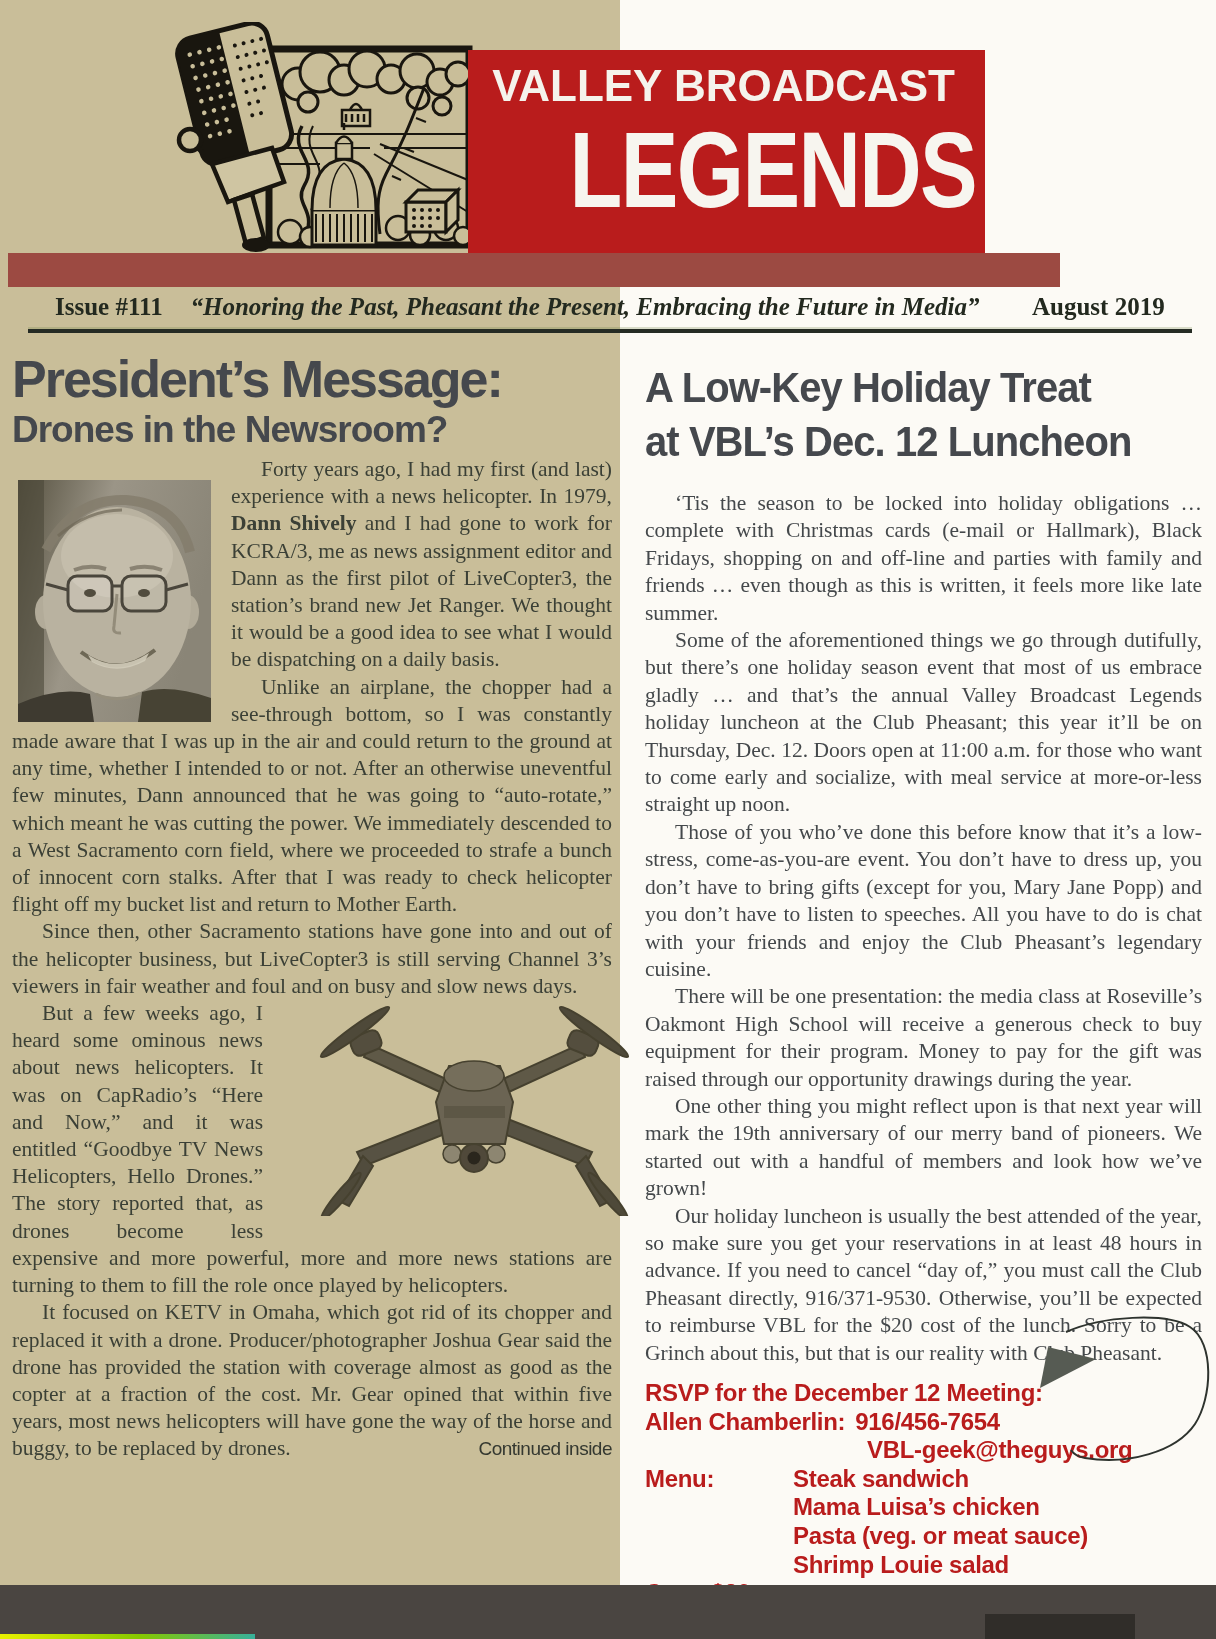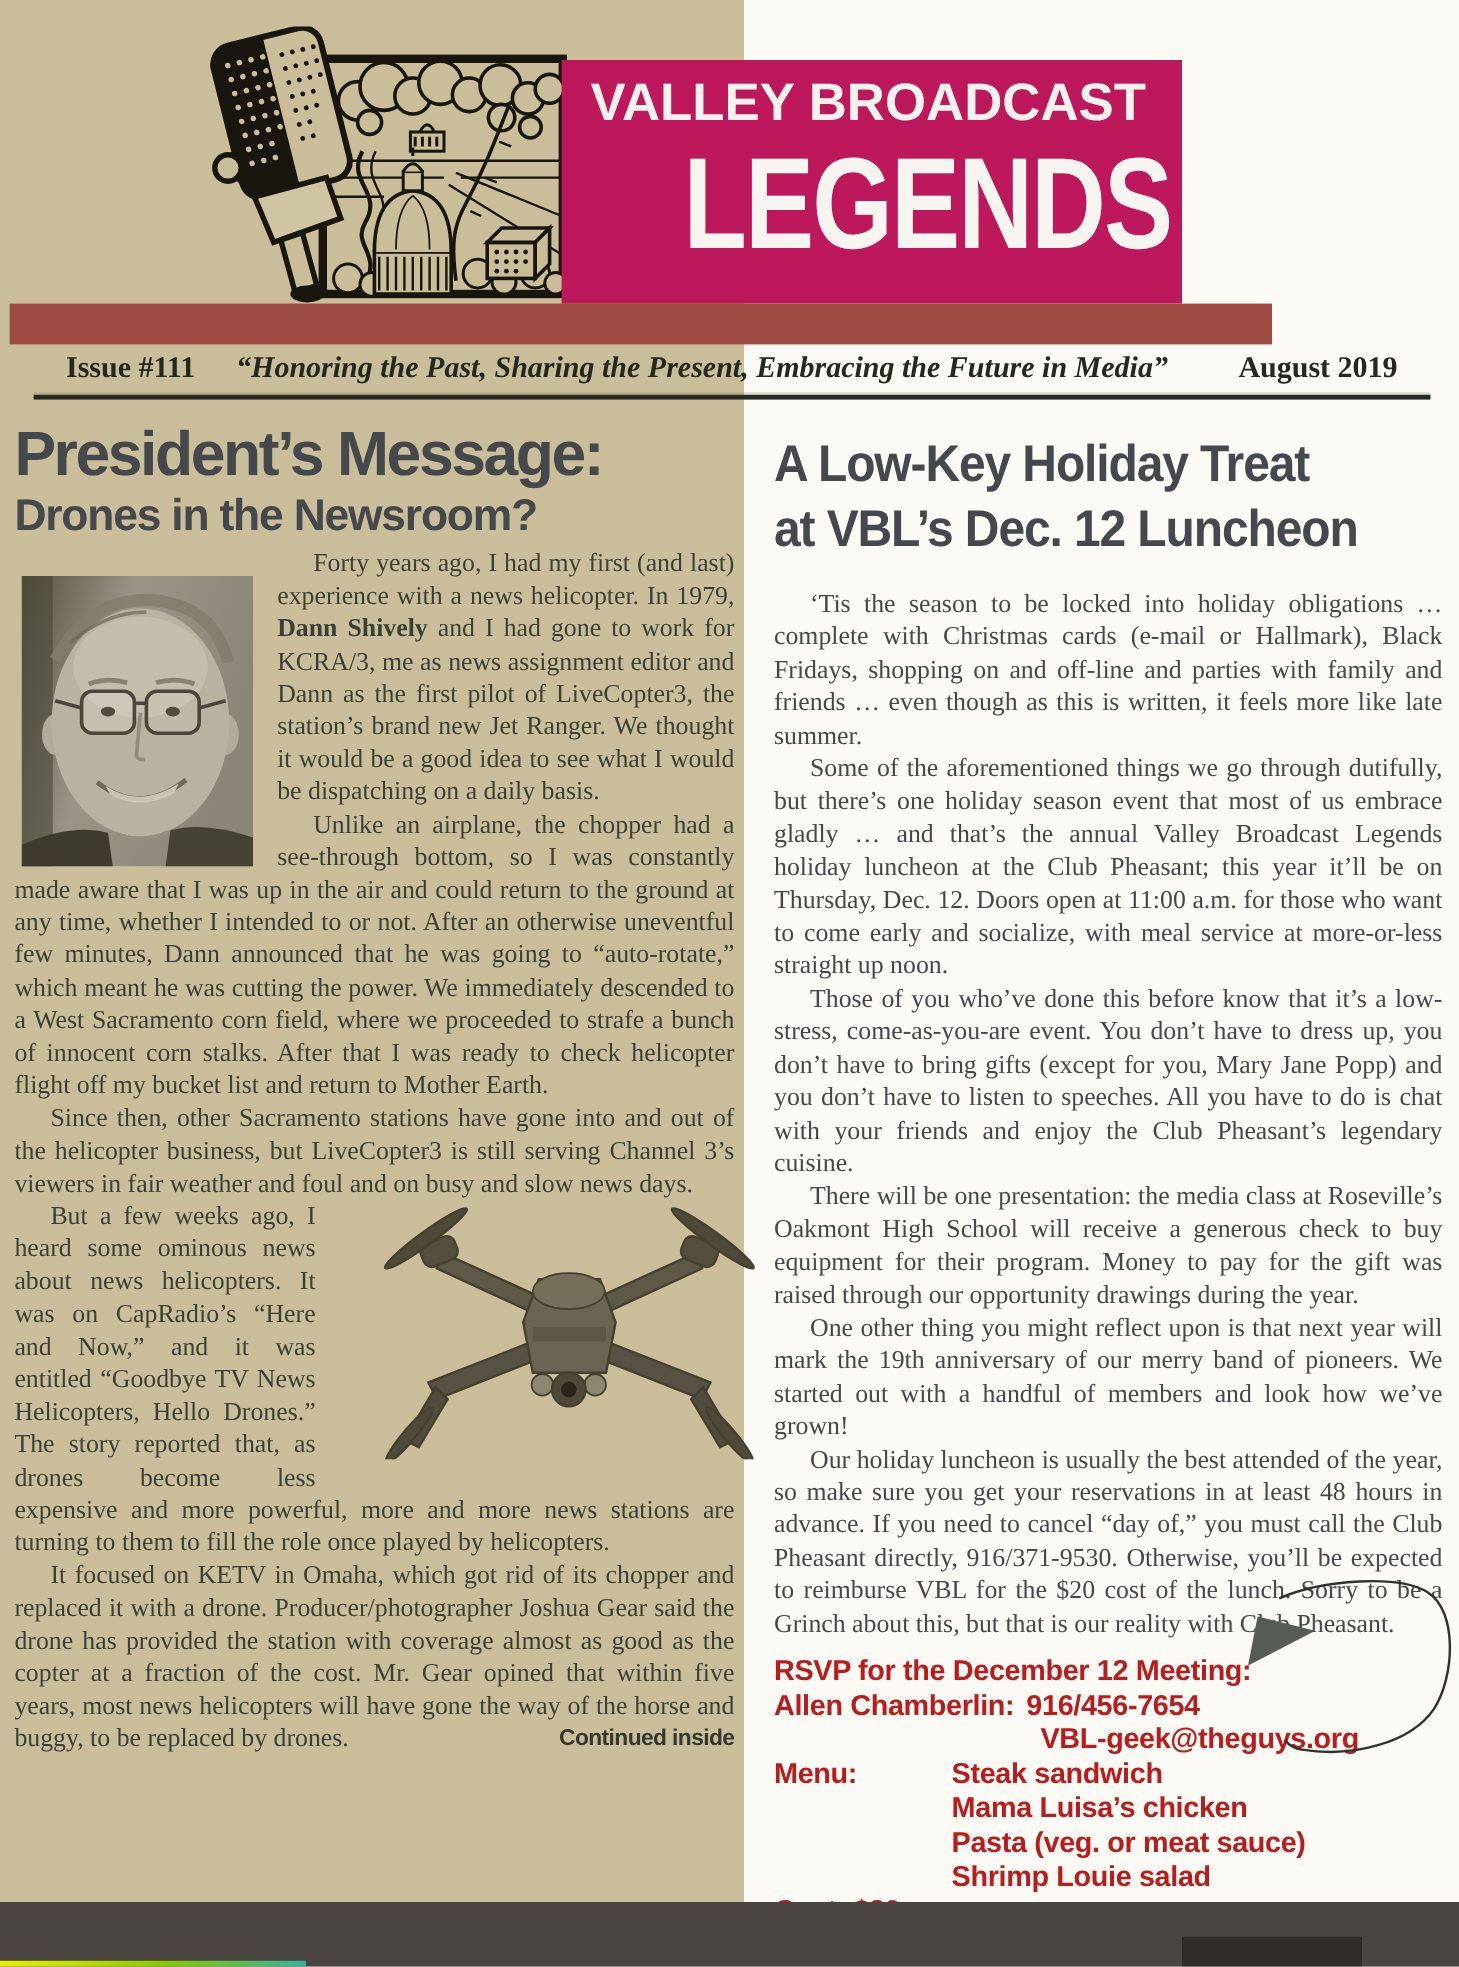--- a/index.html
+++ b/index.html
@@ -3,21 +3,21 @@
 <meta charset="utf-8">
 <style>
   html,body{margin:0;padding:0;background:#888;}
   #page{position:relative;width:1216px;height:1639px;margin:0 auto;background:#fcfaf5;
         overflow:hidden;font-family:"Liberation Serif",serif;}
   .bg-left{position:absolute;left:0;top:0;width:620px;height:1585px;background:#c9be99;}
 
   
   #logo-art{position:absolute;left:170px;top:22px;}
   #masthead-box{position:absolute;left:468px;top:50px;width:517px;height:203px;
-    background:#be185d;text-align:right;padding:10px 30px 0 0;box-sizing:border-box;}
+    background:#b91c1c;text-align:right;padding:10px 30px 0 0;box-sizing:border-box;}
   .mast-line1{font-family:"Liberation Sans",sans-serif;font-weight:bold;font-size:44px;
     line-height:52px;color:#f5f3ec;letter-spacing:0px;}
   .mast-line2{margin-top:2px;}
   .mast-line2 span{display:inline-block;transform:scaleX(0.8);transform-origin:right center;
     font-family:"Liberation Sans",sans-serif;font-weight:bold;font-size:108px;line-height:112px;
     color:#f7f5ef;letter-spacing:-2px;}
   #maroon-bar{position:absolute;left:8px;top:253px;width:1052px;height:34px;background:#9c4a42;}
 
   
   #issue-row{position:absolute;left:0;top:293px;width:1216px;height:34px;color:#23291f;}
@@ -42,21 +42,21 @@
   .right-title{font-size:43px;line-height:54px;letter-spacing:-1px;
     transform:scaleX(.93);transform-origin:left center;}
 
   .article{text-align:justify;}
   .article p{margin:0;text-indent:30px;}
   #col-left .article{margin-top:4px;font-size:21.5px;line-height:27.2px;color:#3b4036;}
   #col-right .article{margin-top:22px;font-size:21.5px;line-height:27.4px;color:#44484b;}
 
   .portrait-float{float:left;width:193px;height:242px;margin:24px 20px 6px 6px;}
   .drone-float{float:right;width:335px;height:212px;margin:4px 0 6px 14px;}
-  .continued{float:right;font-family:"Liberation Sans",sans-serif;font-weight:bold;
+  .continued{float:right;font-family:"Liberation Sans",sans-serif;font-weight:normal;
     font-size:19px;letter-spacing:-0.5px;color:#343830;}
 
   
   .rsvp{margin-top:12px;font-family:"Liberation Sans",sans-serif;font-weight:bold;
     font-size:24px;line-height:28.6px;color:#b91c1c;letter-spacing:-0.3px;}
   .rsvp-line{white-space:nowrap;}
   .phone{margin-left:10px;}
   .email-line{padding-left:222px;}
   .menu-row{display:flex;}
   .menu-label{width:148px;flex:none;}
@@ -225,21 +225,21 @@
   <div id="masthead-box">
     <div class="mast-line1">VALLEY BROADCAST</div>
     <div class="mast-line2">
       <span>LEGENDS</span>
     </div>
   </div>
   <div id="maroon-bar"></div>
 
   <div id="issue-row">
     <span class="issue-no">Issue #111</span>
-    <span class="motto">“Honoring the Past, Sharing the Present, Embracing the Future in Media”</span>
+    <span class="motto">“Honoring the Past, Pheasant the Present, Embracing the Future in Media”</span>
     <span class="issue-date">August 2019</span>
   </div>
   <div id="issue-rule"></div>
 
   <div id="col-left">
     <h1 class="headline left-title">President’s Message:</h1>
     <h2 class="headline left-subtitle">Drones in the Newsroom?</h2>
 
     <div class="article">
 

